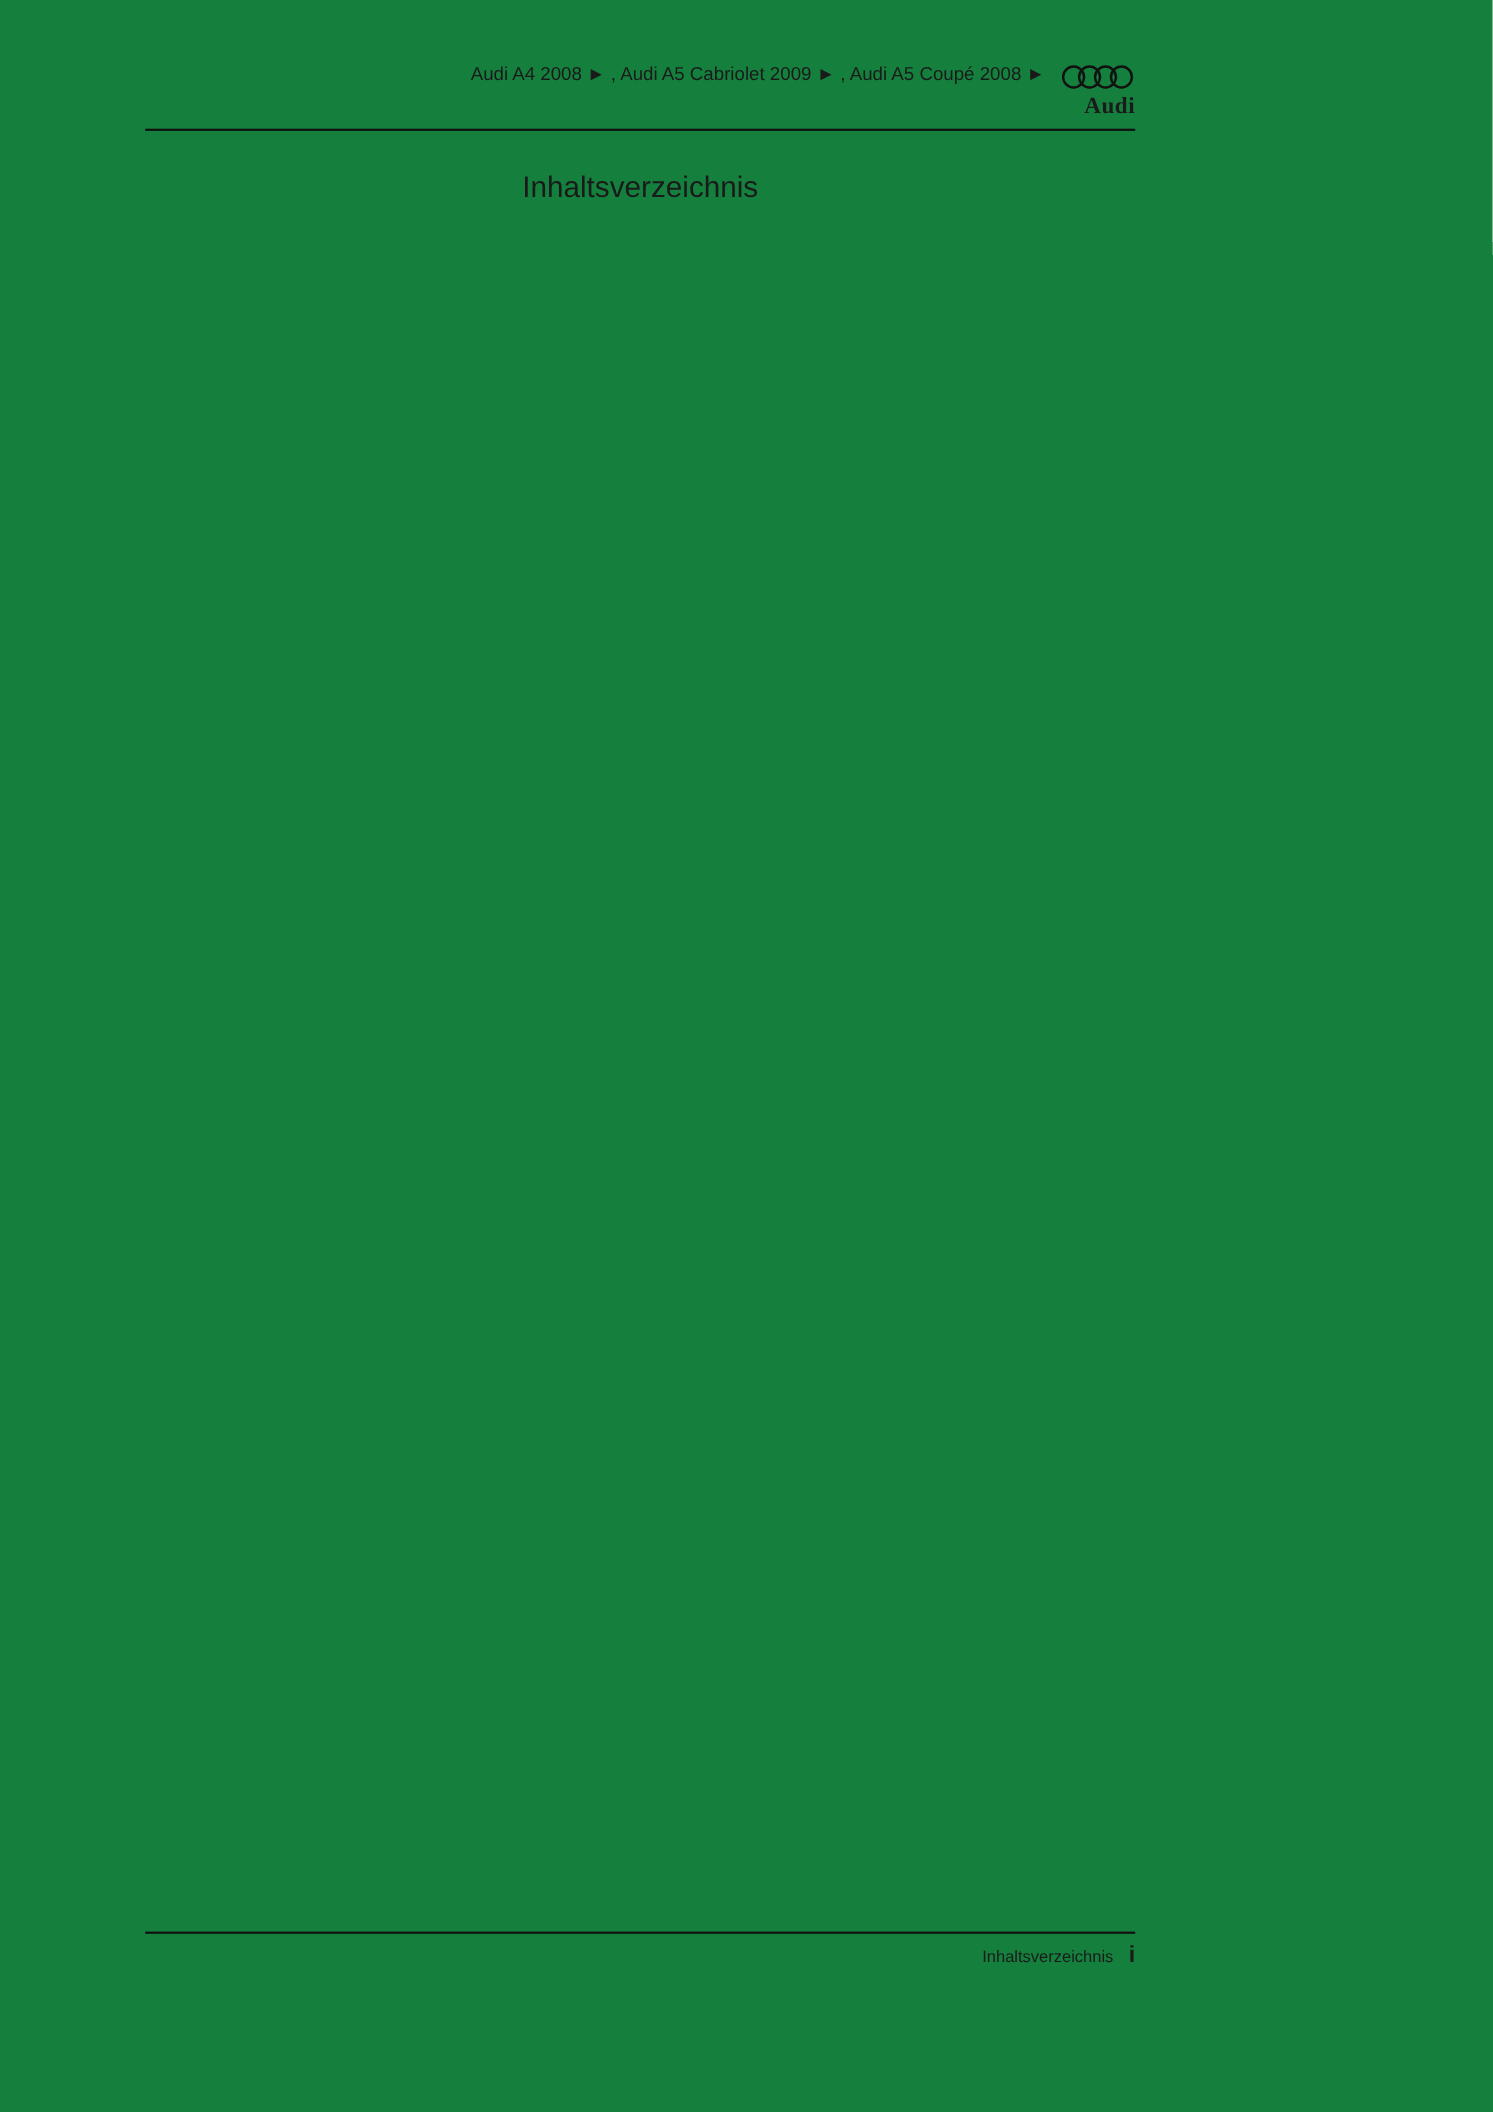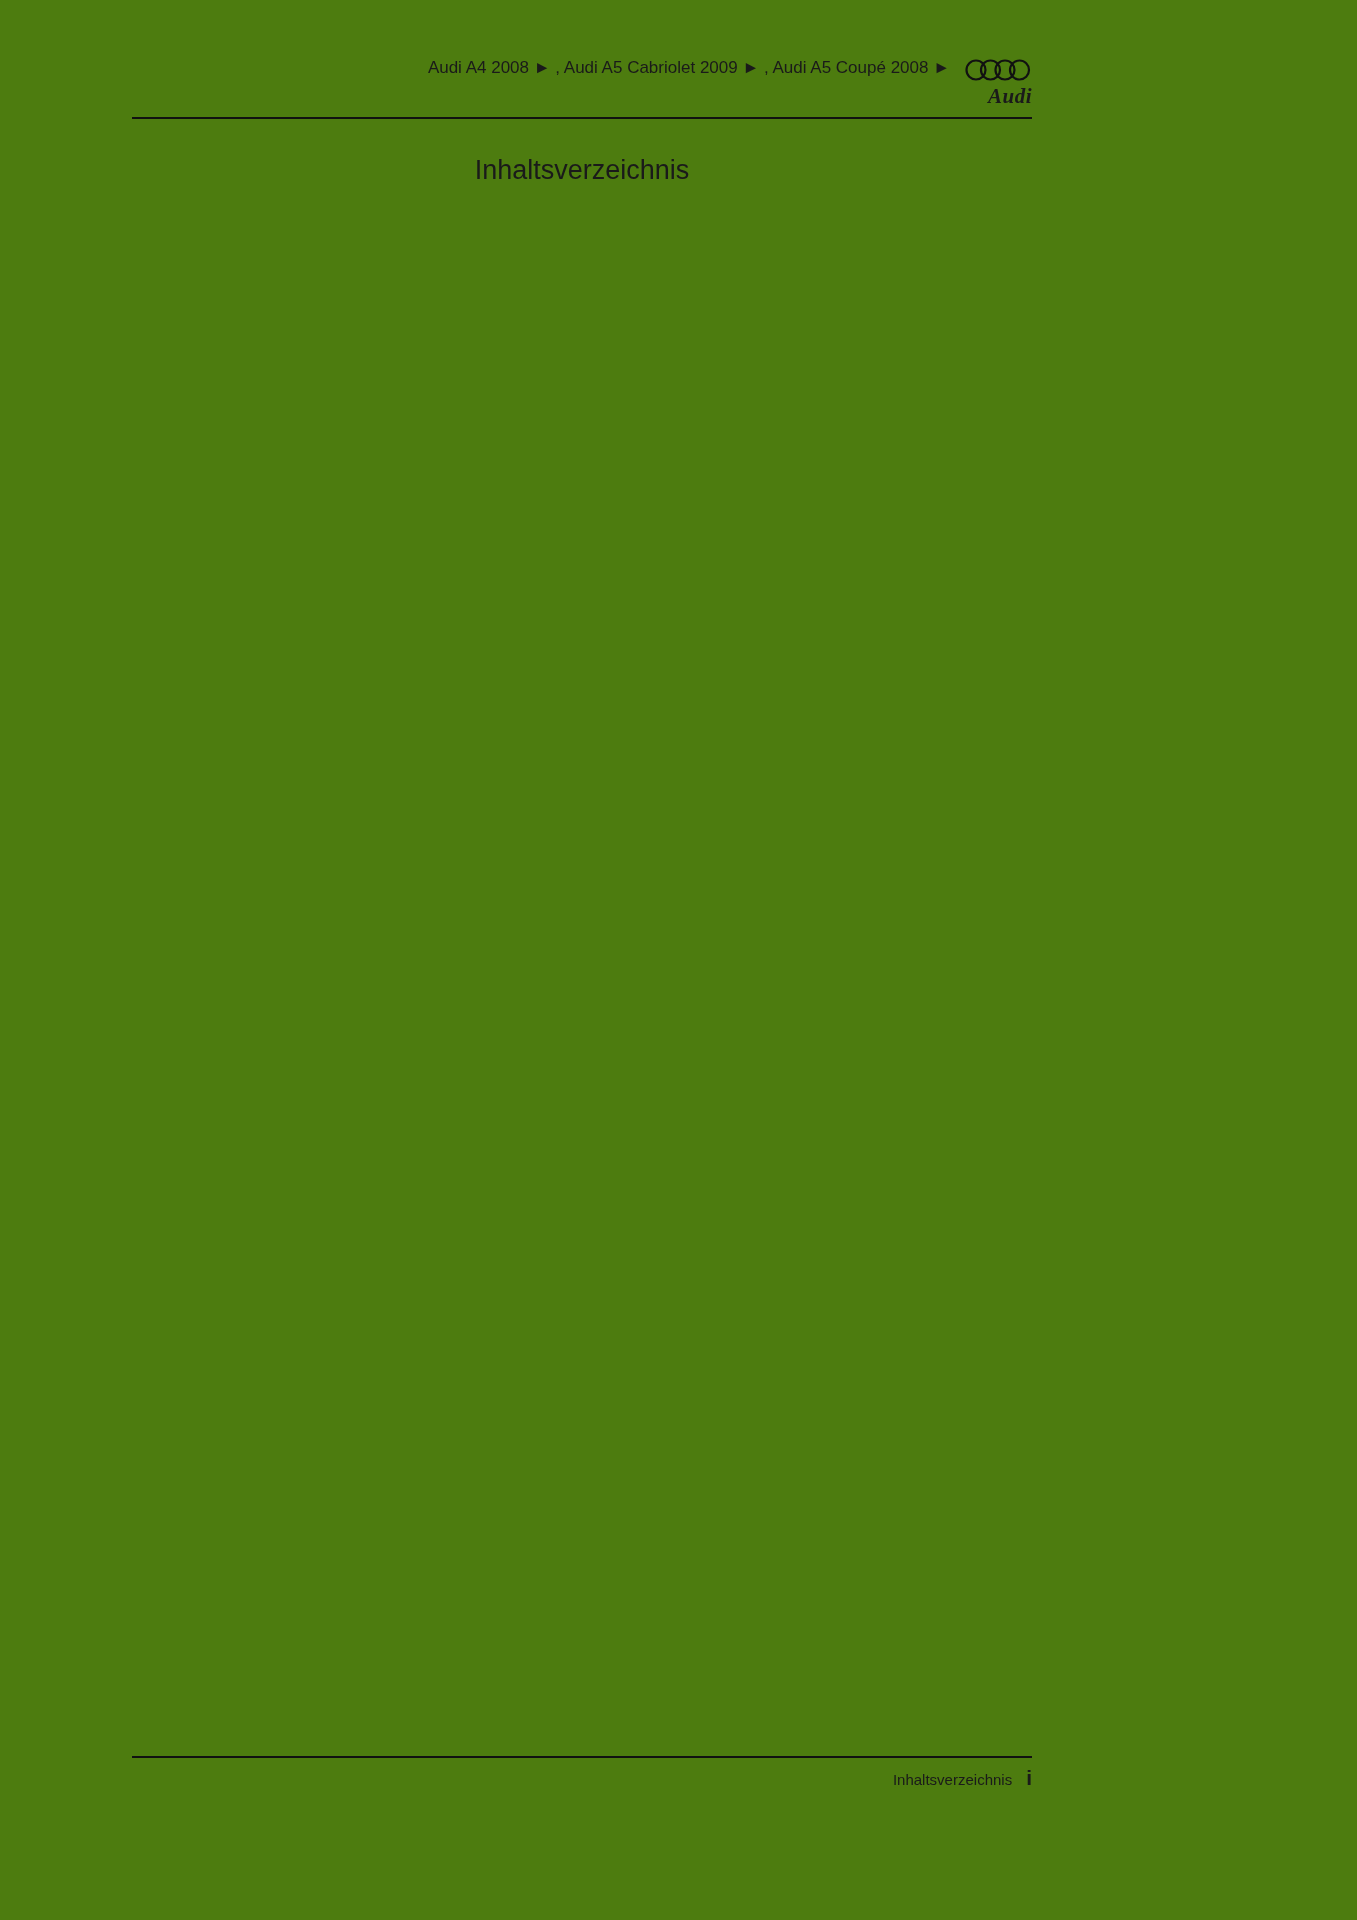--- a/index.html
+++ b/index.html
@@ -5,21 +5,21 @@
   * { margin: 0; padding: 0; box-sizing: border-box; }
   html, body { background: #ffffff; }
   body {
     font-family: "Liberation Sans", "DejaVu Sans", sans-serif;
     color: #1a1a1a;
   }
   .page {
     position: relative;
     width: 1357px;
     height: 1920px;
-    background: #4d7c0f;
+    background: #15803d;
     overflow: hidden;
   }
   .content {
     position: absolute;
     left: 132px;
     top: 0;
     width: 900px;
   }
 
   
@@ -39,21 +39,20 @@
   .brand-col {
     width: 68px;
     flex: 0 0 auto;
     text-align: right;
   }
   .rings { display: block; margin: 2px 0 2px auto; }
   .brand-word {
     display: block;
     font-family: "Liberation Serif", "DejaVu Serif", serif;
     font-weight: bold;
-    font-style: italic;
     font-size: 21px;
     letter-spacing: 0.5px;
     text-align: right;
   }
   .header-rule {
     border-bottom: 2px solid #111;
     margin-top: 8px;
   }
 
   

